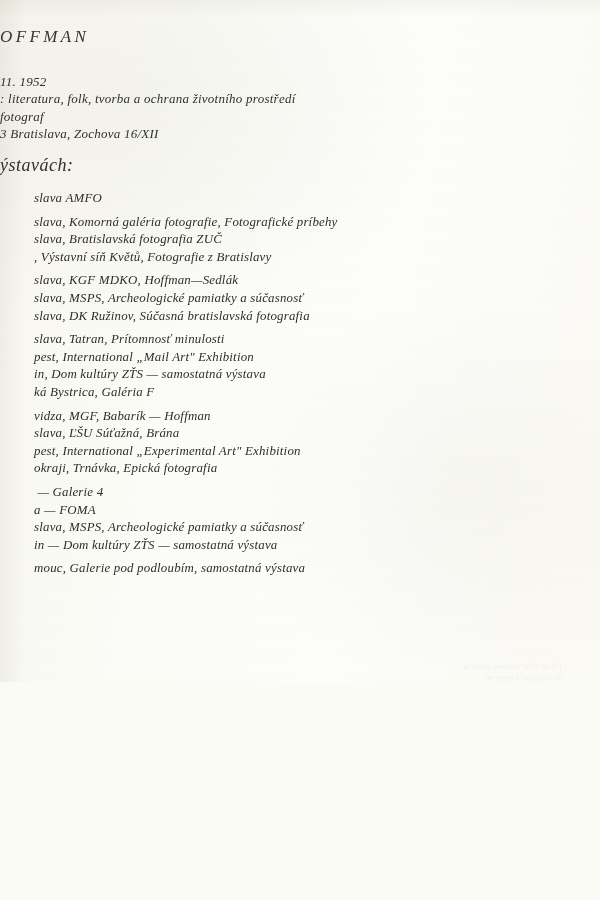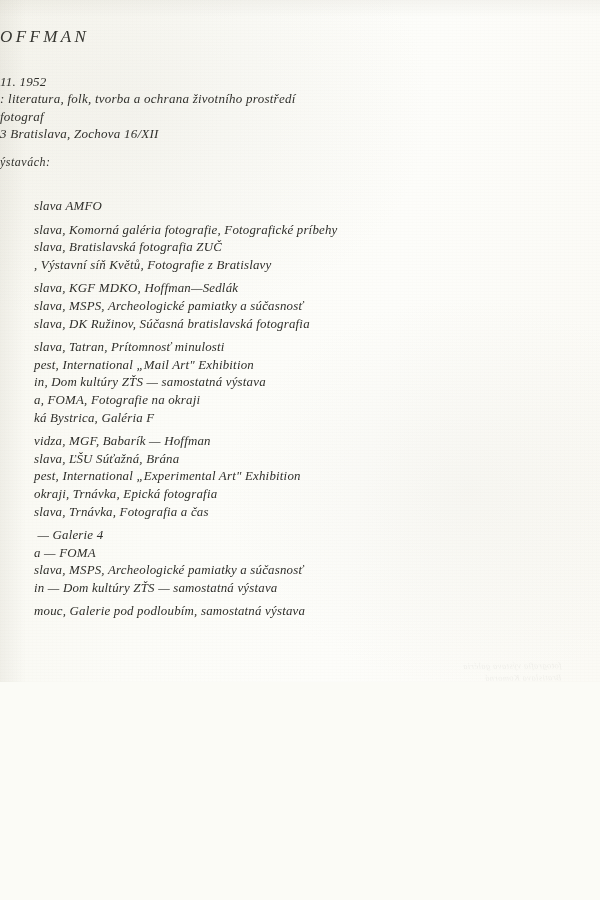--- a/index.html
+++ b/index.html
@@ -101,29 +101,29 @@
     letter-spacing: .25px;
     color: #30302c;
     white-space: nowrap;
   }
 
   .section-heading {
     position: absolute;
     top: 155px;
     left: 78px;
     font-style: italic;
-    font-size: 12px;
+    font-size: 18px;
     letter-spacing: .5px;
     color: #30302c;
     white-space: nowrap;
   }
 
   .exhibitions {
     position: absolute;
-    top: 198px;
+    top: 190px;
     left: 78px;
     width: 600px;
   }
   .exh-group {
     margin-bottom: 6px;
   }
   .exh-line {
     font-style: italic;
     font-size: 12.9px;
     line-height: 17.6px;
@@ -177,29 +177,27 @@
         </div>
         <div class="exh-group">
           <div class="exh-line"><span class="yr"></span><span>slava, KGF MDKO, Hoffman—Sedlák</span></div>
           <div class="exh-line"><span class="yr"></span><span>slava, MSPS, Archeologické pamiatky a súčasnosť</span></div>
           <div class="exh-line"><span class="yr"></span><span>slava, DK Ružinov, Súčasná bratislavská fotografia</span></div>
         </div>
         <div class="exh-group">
           <div class="exh-line"><span class="yr"></span><span>slava, Tatran, Prítomnosť minulosti</span></div>
           <div class="exh-line"><span class="yr"></span><span>pest, International „Mail Art" Exhibition</span></div>
           <div class="exh-line"><span class="yr"></span><span>in, Dom kultúry ZŤS — samostatná výstava</span></div>
-          <div class="exh-line"><span class="yr"></span><span>a, FOMA, Fotografie na okraji</span></div>
           <div class="exh-line"><span class="yr"></span><span>ká Bystrica, Galéria F</span></div>
         </div>
         <div class="exh-group">
           <div class="exh-line"><span class="yr"></span><span>vidza, MGF, Babarík — Hoffman</span></div>
           <div class="exh-line"><span class="yr"></span><span>slava, ĽŠU Súťažná, Brána</span></div>
           <div class="exh-line"><span class="yr"></span><span>pest, International „Experimental Art" Exhibition</span></div>
           <div class="exh-line"><span class="yr"></span><span>okraji, Trnávka, Epická fotografia</span></div>
-          <div class="exh-line"><span class="yr"></span><span>slava, Trnávka, Fotografia a čas</span></div>
         </div>
         <div class="exh-group">
           <div class="exh-line"><span class="yr"></span><span> — Galerie 4</span></div>
           <div class="exh-line"><span class="yr"></span><span>a — FOMA</span></div>
           <div class="exh-line"><span class="yr"></span><span>slava, MSPS, Archeologické pamiatky a súčasnosť</span></div>
           <div class="exh-line"><span class="yr"></span><span>in — Dom kultúry ZŤS — samostatná výstava</span></div>
         </div>
         <div class="exh-group">
           <div class="exh-line"><span class="yr"></span><span>mouc, Galerie pod podloubím, samostatná výstava</span></div>
         </div>

